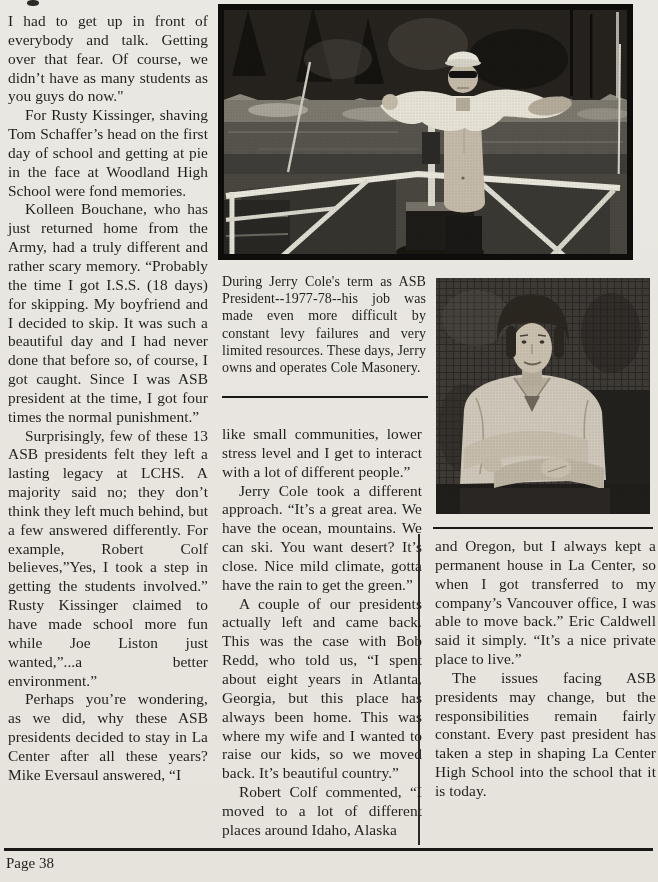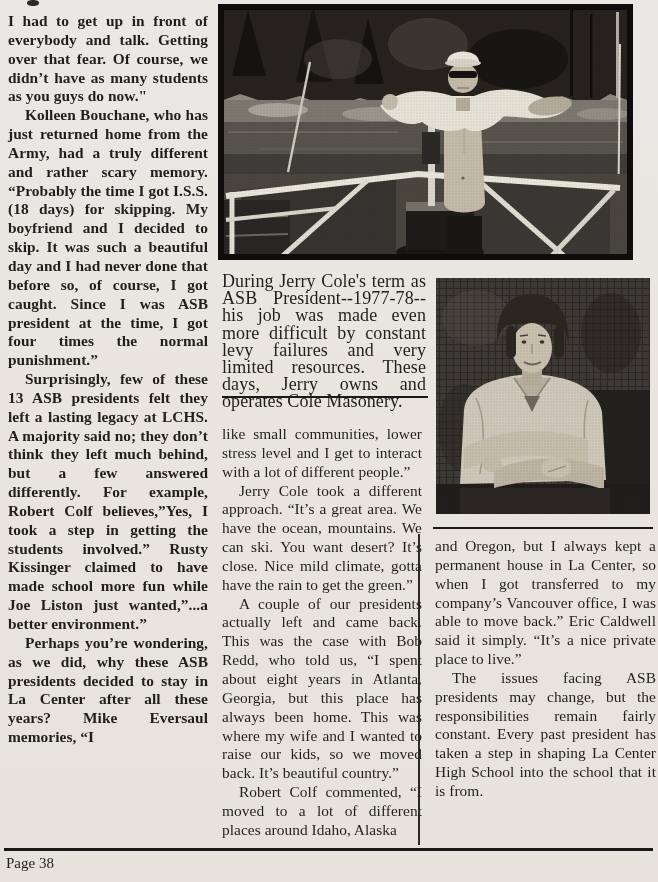--- a/index.html
+++ b/index.html
@@ -5,25 +5,25 @@
   html,body{margin:0;padding:0;background:#9a9794;}
   .page{
     position:relative;width:658px;height:882px;margin:0 auto;
     background:linear-gradient(180deg,#eae8e2 0%,#e8e5df 55%,#e6e3dd 100%);
     font-family:"Liberation Serif","DejaVu Serif",serif;
     color:#211f1c;overflow:hidden;
   }
   .col{position:absolute;}
   .col p{margin:0;text-align:justify;font-size:15.4px;line-height:18.85px;letter-spacing:.05px;}
   .col p.ind{text-indent:17px;}
-  .col1{left:8px;top:12px;width:200px;font-weight:bold;}
+  .col1{left:8px;top:12px;width:200px;}
   .col2{left:222px;top:425px;width:200px;}
   .col3{left:435px;top:537px;width:221px;}
   .caption{position:absolute;left:222px;top:273px;width:204px;}
-  .caption p{margin:0;text-align:justify;font-size:18px;line-height:17.2px;letter-spacing:.1px;}
+  .caption p{margin:0;text-align:justify;font-size:14px;line-height:17.2px;letter-spacing:.1px;}
   .hr{position:absolute;background:#1b1917;}
   .caption-rule{left:222px;top:396px;width:206px;height:2px;}
   .portrait-rule{left:433px;top:527px;width:220px;height:2px;}
   .footer-rule{left:4px;top:848px;width:649px;height:2.5px;}
   .vrule{position:absolute;left:418px;top:534px;width:2px;height:311px;background:#2b2927;}
   .photo{position:absolute;line-height:0;}
   .photo-boat{left:218px;top:4px;width:415px;height:256px;}
   .photo-portrait{left:436px;top:278px;width:214px;height:236px;}
   .footer-text{position:absolute;font-size:15px;line-height:18px;text-align:center;}
   .footer-left{left:6px;top:854px;}
@@ -32,23 +32,24 @@
 </style>
 </head>
 <body>
 
 <div class="page">
 
   <div class="speck"></div>
 
   <div class="col col1">
     <p>I had to get up in front of everybody and talk. Getting over that fear. Of course, we didn’t have as many students as you guys do now."</p>
+    <p class="ind">For Rusty Kissinger, shaving Tom Schaffer’s head on the first day of school and getting at pie in the face at Woodland High School were fond memories.</p>
     <p class="ind">Kolleen Bouchane, who has just returned home from the Army, had a truly different and rather scary memory. “Probably the time I got I.S.S. (18 days) for skipping. My boyfriend and I decided to skip. It was such a beautiful day and I had never done that before so, of course, I got caught. Since I was ASB president at the time, I got four times the normal punishment.”</p>
     <p class="ind">Surprisingly, few of these 13 ASB presidents felt they left a lasting legacy at LCHS. A majority said no; they don’t think they left much behind, but a few answered differently. For example, Robert Colf believes,”Yes, I took a step in getting the students involved.” Rusty Kissinger claimed to have made school more fun while Joe Liston just wanted,”...a better environment.”</p>
-    <p class="ind">Perhaps you’re wondering, as we did, why these ASB presidents decided to stay in La Center after all these years? Mike Eversaul memories, “I</p>
+    <p class="ind">Perhaps you’re wondering, as we did, why these ASB presidents decided to stay in La Center after all these years? Mike Eversaul answered, “I</p>
   </div>
 
   <div class="photo photo-boat">
     <svg width="415" height="256" viewBox="0 0 415 256">
       <defs>
         <pattern id="ht1" width="3" height="3" patternUnits="userSpaceOnUse">
           <circle cx="1" cy="1" r="0.55" fill="#000" opacity="0.16"></circle>
         </pattern>
       </defs>
       <rect width="415" height="256" fill="#8e8a80"></rect>
@@ -185,21 +186,21 @@
       <line x1="96" y1="66" x2="96" y2="76" stroke="#9e9584" stroke-width="1.4"></line>
       <path d="M88,84 Q96,89 105,84" stroke="#6b6253" stroke-width="2" fill="none"></path>
 
       <rect width="214" height="236" fill="url(#ht2)"></rect>
     </svg>
   </div>
   <div class="hr portrait-rule"></div>
 
   <div class="col col3">
     <p>and Oregon, but I always kept a permanent house in La Center, so when I got transferred to my company’s Vancouver office, I was able to move back.” Eric Caldwell said it simply. “It’s a nice private place to live.”</p>
-    <p class="ind">The issues facing ASB presidents may change, but the responsibilities remain fairly constant. Every past president has taken a step in shaping La Center High School into the school that it is from.</p>
+    <p class="ind">The issues facing ASB presidents may change, but the responsibilities remain fairly constant. Every past president has taken a step in shaping La Center High School into the school that it is today.</p>
   </div>
 
   <div class="vrule"></div>
 
   <div class="hr footer-rule"></div>
   <div class="footer-text footer-left">Page 38</div>
   <div class="footer-text footer-right">Rainy Days - May 1997</div>
 
 </div>
 

